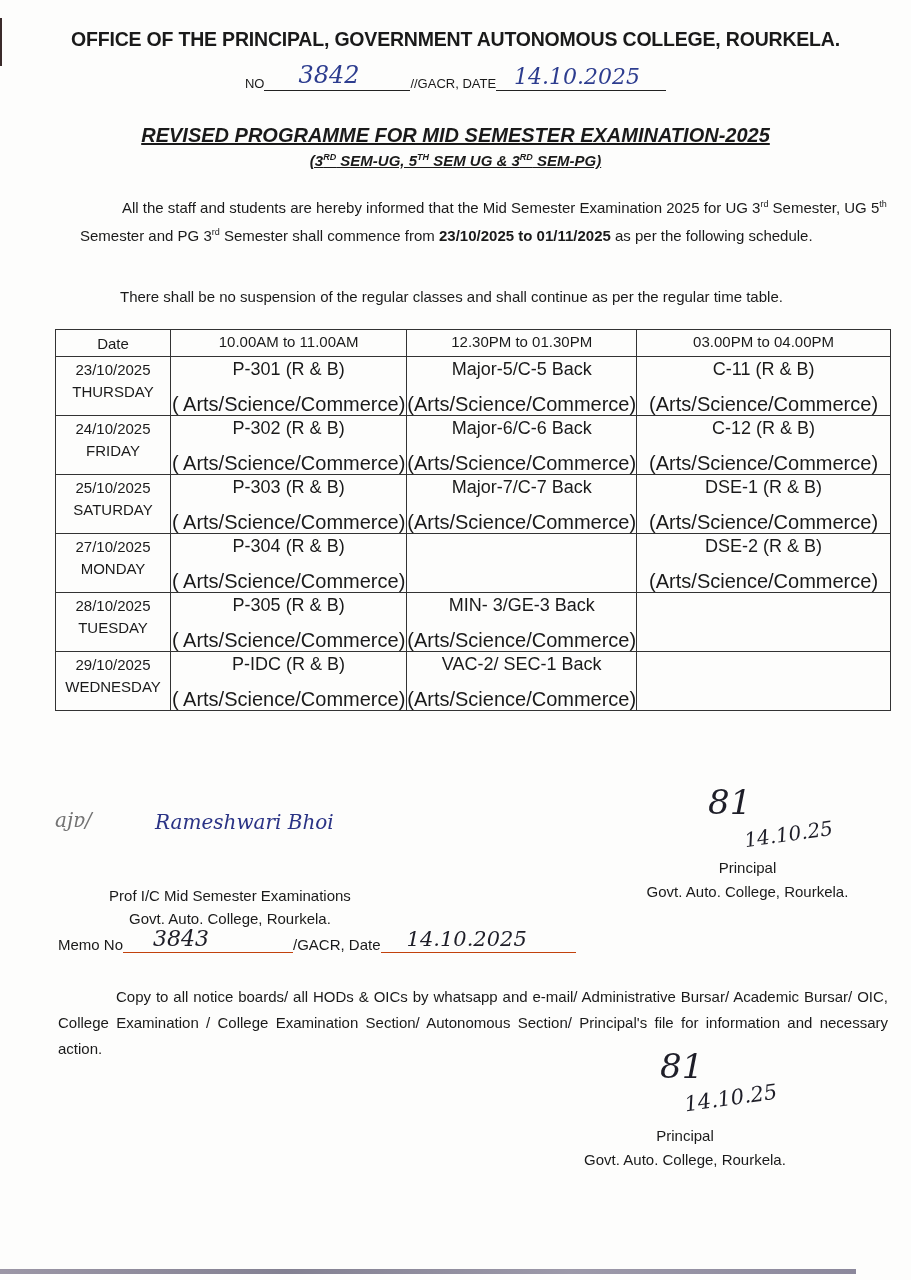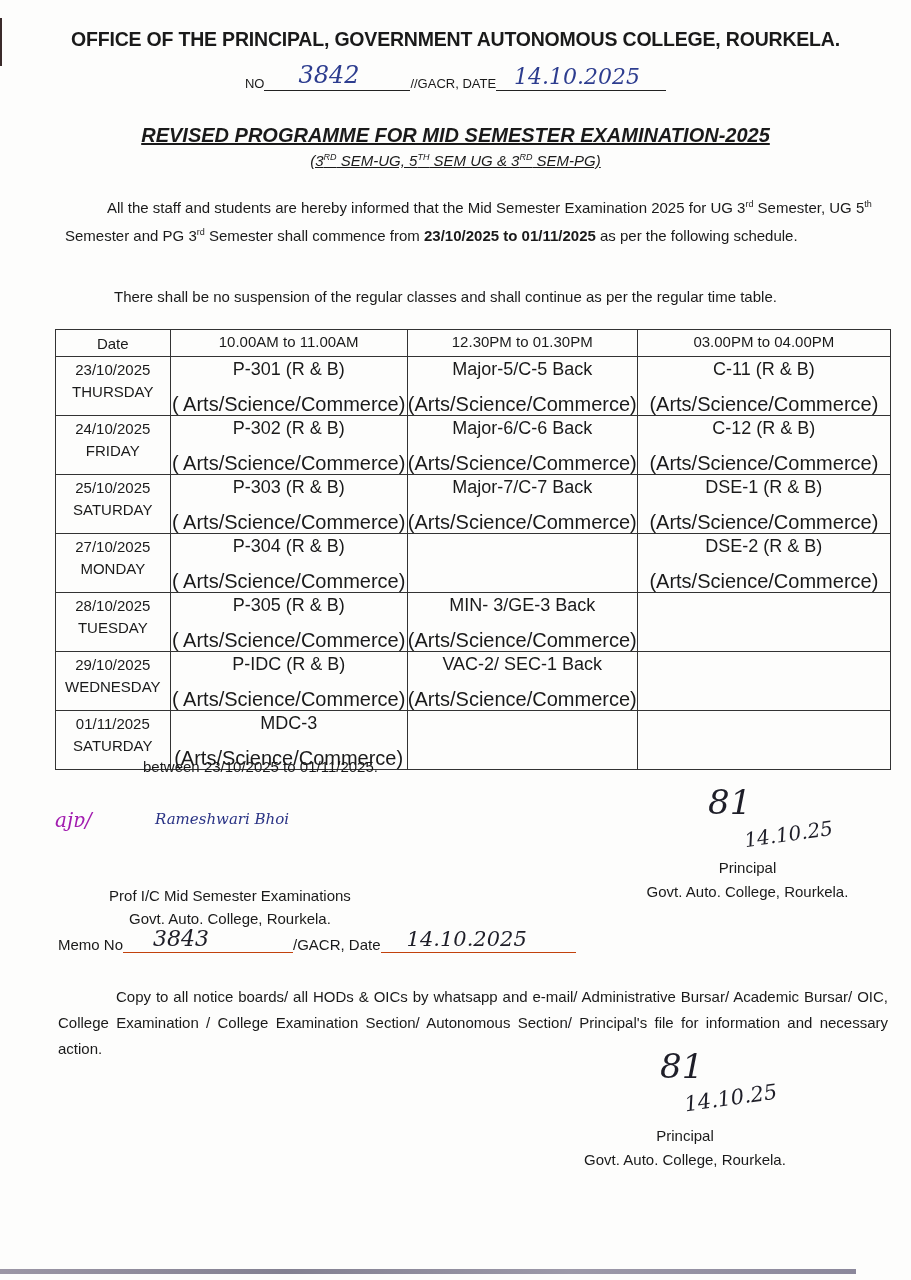--- a/index.html
+++ b/index.html
@@ -11,25 +11,25 @@
     .edge-left { position: absolute; left: 0; top: 18px; width: 2px; height: 48px; background: #3a2a2a; }
     .bottom-bar { position: absolute; left: 0; right: 55px; top: 1269px; height: 5px;
       background: linear-gradient(90deg,#8a8496,#6d6a7e,#8b879a,#77738a); opacity: .85; }
     .abs { position: absolute; }
     .header-title { left: 0; width: 911px; top: 28px; text-align: center; font-size: 19.5px; font-weight: bold; letter-spacing: -0.2px; }
     .ref-line { top: 74px; left: 0; width: 911px; text-align: center; font-size: 13px; }
     .ref-line .blank { display: inline-block; border-bottom: 1px solid #222; position: relative; height: 16px; vertical-align: bottom; }
     .hand { font-family: "DejaVu Serif", serif; font-style: italic; color: #2d3d8f; position: absolute; bottom: 1px; white-space: nowrap; }
     .hand-black { font-family: "DejaVu Serif", serif; font-style: italic; color: #1e1e28; position: absolute; white-space: nowrap; }
     .prog-title { left: 0; width: 911px; top: 124px; text-align: center; font-size: 20px; font-weight: bold; font-style: italic; text-decoration: underline; }
-    .prog-sub { left: 0; width: 911px; top: 152px; text-align: center; font-size: 15px; font-weight: normal; font-style: italic; text-decoration: underline; }
+    .prog-sub { left: 0; width: 911px; top: 152px; text-align: center; font-size: 15px; font-weight: bold; font-style: italic; text-decoration: underline; }
     sup { font-size: 9px; }
     .para { font-size: 15px; line-height: 24px; }
-    .intro { left: 65px; width: 820px; top: 192px; text-indent: 42px; }
-    .notice { left: 114px; top: 288px; font-size: 15px; }
+    .intro { left: 80px; width: 820px; top: 192px; text-indent: 42px; }
+    .notice { left: 120px; top: 288px; font-size: 15px; }
     table.schedule { position: absolute; left: 55px; top: 329px; width: 836px; border-collapse: collapse; }
     table.schedule td, table.schedule th { border: 1.4px solid #333; text-align: center; padding: 0; vertical-align: top; }
     table.schedule th { font-weight: normal; font-size: 15px; height: 24px; line-height: 24px; }
     table.schedule td { height: 50px; }
     .c-date { width: 118px; font-size: 15px; line-height: 22px; padding-top: 2px !important; }
     .c-1 { width: 238px; } .c-2 { width: 218px; } .c-3 { width: 258px; }
     .subj { font-size: 18px; line-height: 24px; display: block; }
     .stream { font-size: 20px; line-height: 22px; display: block; margin-top: 12px; }
     .footnote { left: 118px; top: 756px; width: 760px; font-size: 15px; line-height: 22px; }
     .footnote .cont { display: block; padding-left: 25px; }
@@ -173,47 +173,28 @@
         </td>
         <td class="c-2">
           <span class="subj">VAC-2/ SEC-1 Back</span>
           <span class="stream">(Arts/Science/Commerce)</span>
         </td>
         <td class="c-3">
           <span class="subj"></span>
           <span class="stream"></span>
         </td>
       </tr>
-      <tr>
-        <td class="c-date">
-          <span style="display:block">01/11/2025</span>
-          <span style="display:block">SATURDAY</span>
-        </td>
-        <td class="c-1">
-          <span class="subj">MDC-3</span>
-          <span class="stream">(Arts/Science/Commerce)</span>
-        </td>
-        <td class="c-2">
-          <span class="subj"></span>
-          <span class="stream"></span>
-        </td>
-        <td class="c-3">
-          <span class="subj"></span>
-          <span class="stream"></span>
-        </td>
-      </tr>
     </tbody>
 </table>
 
 <div class="abs footnote">
-  <span class="cont">between 23/10/2025 to 01/11/2025.</span>
-</div>
-
-<div class="hand-black" style="left:55px;top:808px;font-size:20px;color:#a21caf;">ajɐ/</div>
-<div class="hand" style="left:155px;top:810px;bottom:auto;font-size:15px;color:#2a3385;">Rameshwari Bhoi</div>
+</div>
+
+<div class="hand-black" style="left:55px;top:808px;font-size:20px;color:#737373;">ajɐ/</div>
+<div class="hand" style="left:155px;top:810px;bottom:auto;font-size:20px;color:#2a3385;">Rameshwari Bhoi</div>
 <div class="abs sig-left">
   <div>Prof I/C Mid Semester Examinations</div>
   <div>Govt. Auto. College, Rourkela.</div>
 </div>
 
 <div class="hand-black" style="left:708px;top:782px;font-size:34px;">81</div>
 <div class="hand-black" style="left:744px;top:822px;font-size:20px;transform:rotate(-8deg);">14.10.25</div>
 <div class="abs sig-right">
   <div>Principal</div>
   <div>Govt. Auto. College, Rourkela.</div>

